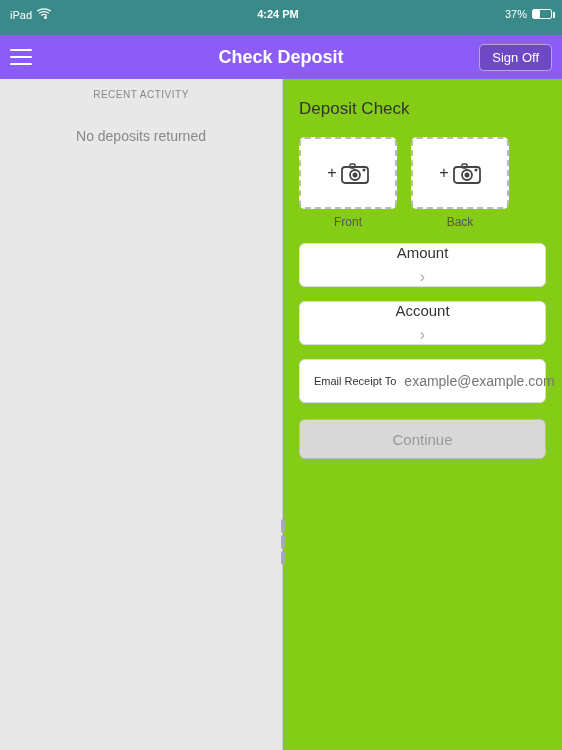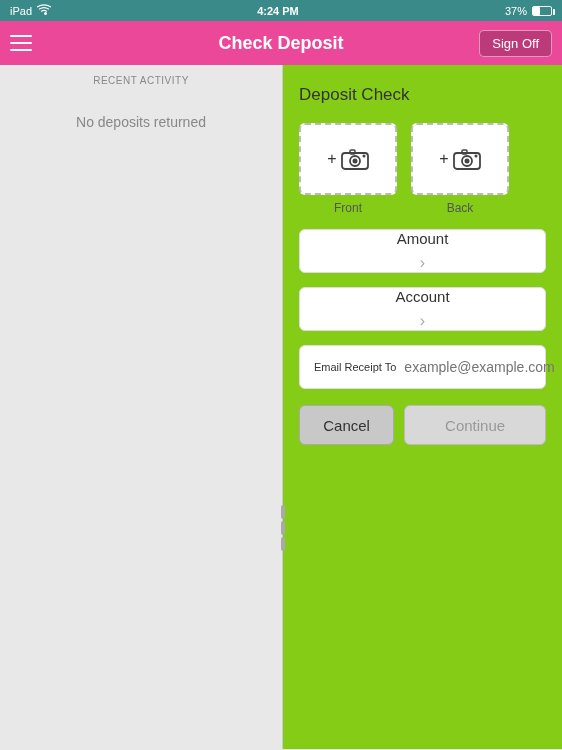--- a/index.html
+++ b/index.html
@@ -7,24 +7,24 @@
       width: 562px;
       height: 750px;
       font-family: -apple-system, 'Helvetica Neue', Arial, sans-serif;
       background: #e8e8e8;
       overflow: hidden;
     }
 
     
     .status-bar {
       width: 562px;
-      height: 21px;
+      height: 35px;
       background: #3a8a8a;
       display: flex;
-      align-items: center;
+      align-items: flex-start;
       justify-content: space-between;
       padding: 8px 10px;
       font-size: 11px;
       color: white;
     }
     .status-left { display: flex; align-items: center; gap: 5px; }
     .status-center { font-weight: 600; }
     .status-right { display: flex; align-items: center; gap: 5px; }
     .battery-icon {
       width: 20px; height: 10px; border: 1.5px solid white; border-radius: 2px;
@@ -41,21 +41,21 @@
     .battery-fill {
       width: 37%; height: 100%;
       background: white;
       border-radius: 1px;
     }
 
     
     .nav-bar {
       width: 562px;
       height: 44px;
-      background: #ec4899;
+      background: #8b5cf6;
       display: flex;
       align-items: center;
       justify-content: space-between;
       padding: 0 10px;
     }
     .nav-menu-btn {
       width: 32px; height: 32px;
       display: flex; flex-direction: column;
       justify-content: center; gap: 5px;
       cursor: pointer;
@@ -343,18 +343,17 @@
       <span class="form-row-label">Account</span>
       <span class="chevron">›</span>
     </div>
 
     <div class="email-row">
       <span class="email-row-label">Email Receipt To</span>
       <input class="email-input" type="email" placeholder="example@example.com" style="">
     </div>
 
     <div class="action-row">
-      <button class="cancel-btn">Cancel</button>
       <button class="continue-btn">Continue</button>
     </div>
 
   </div>
 </div>
 
 </body></html>

